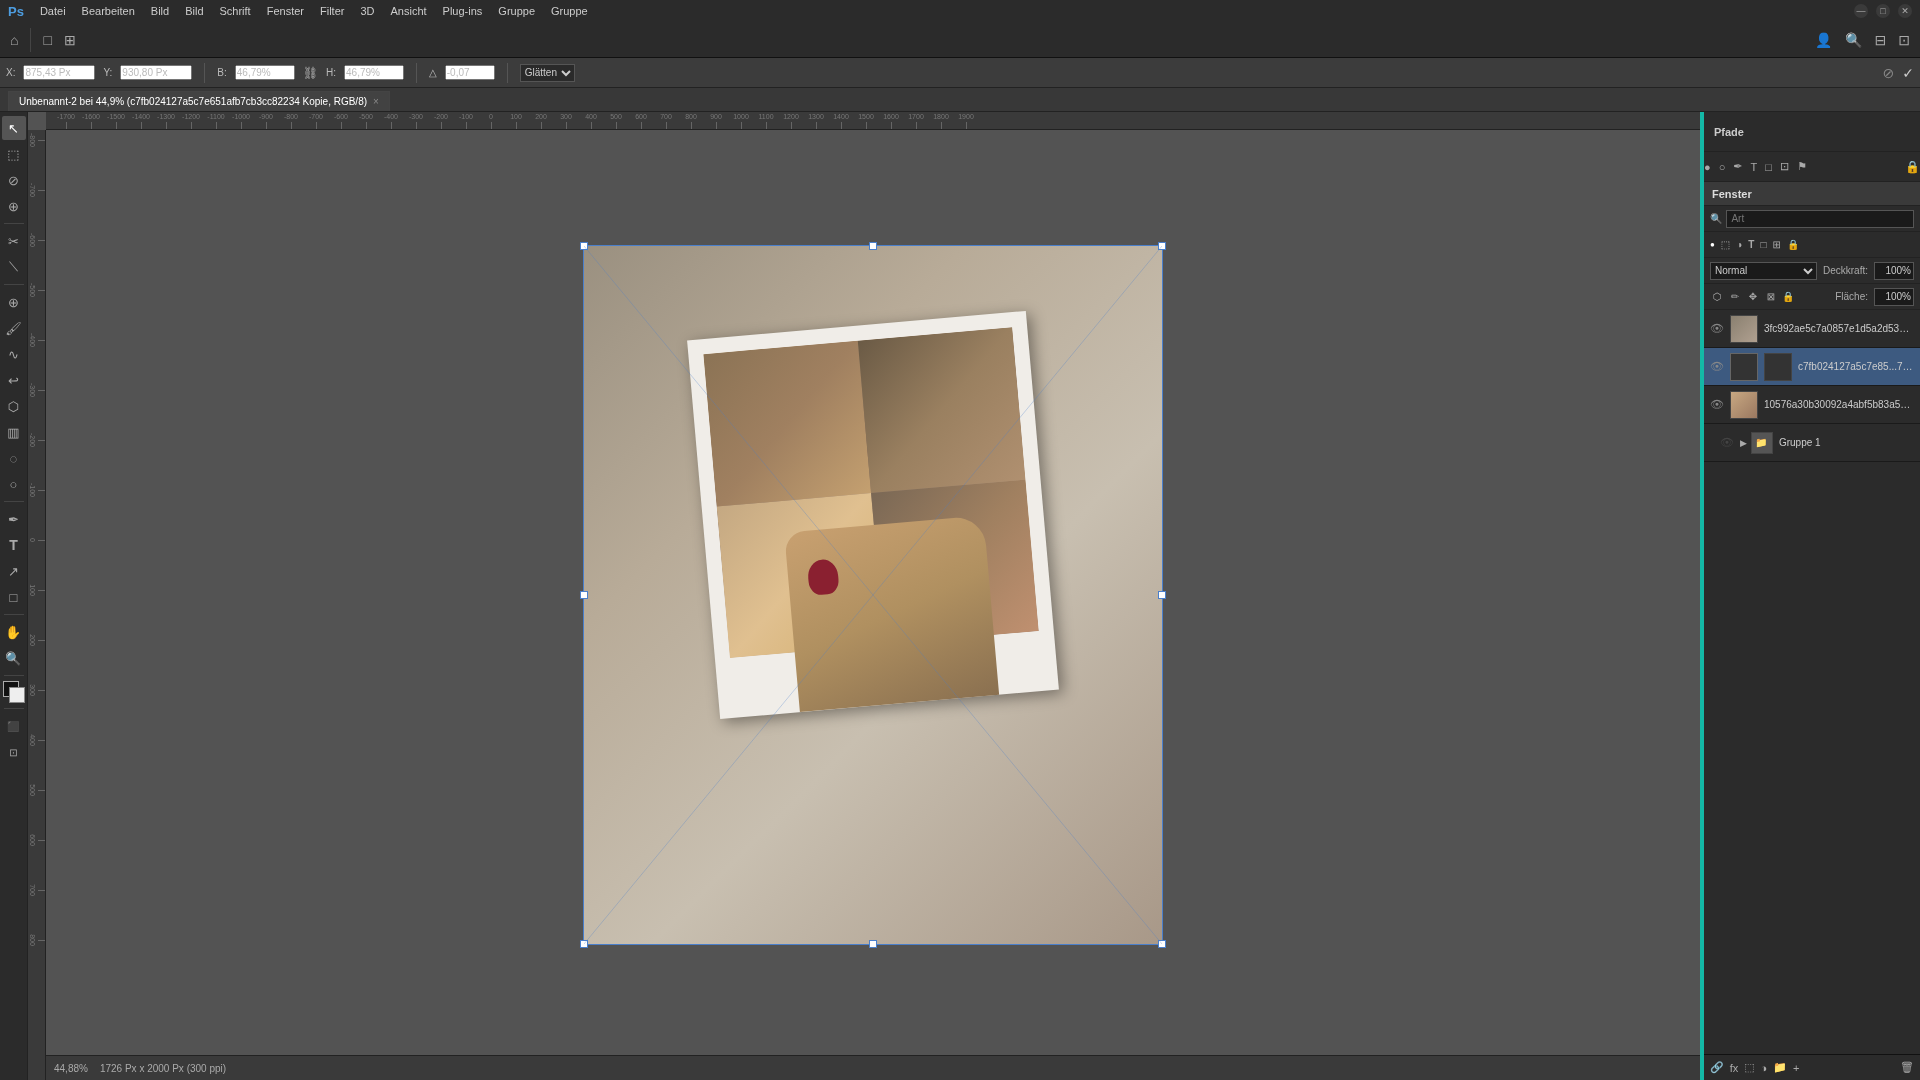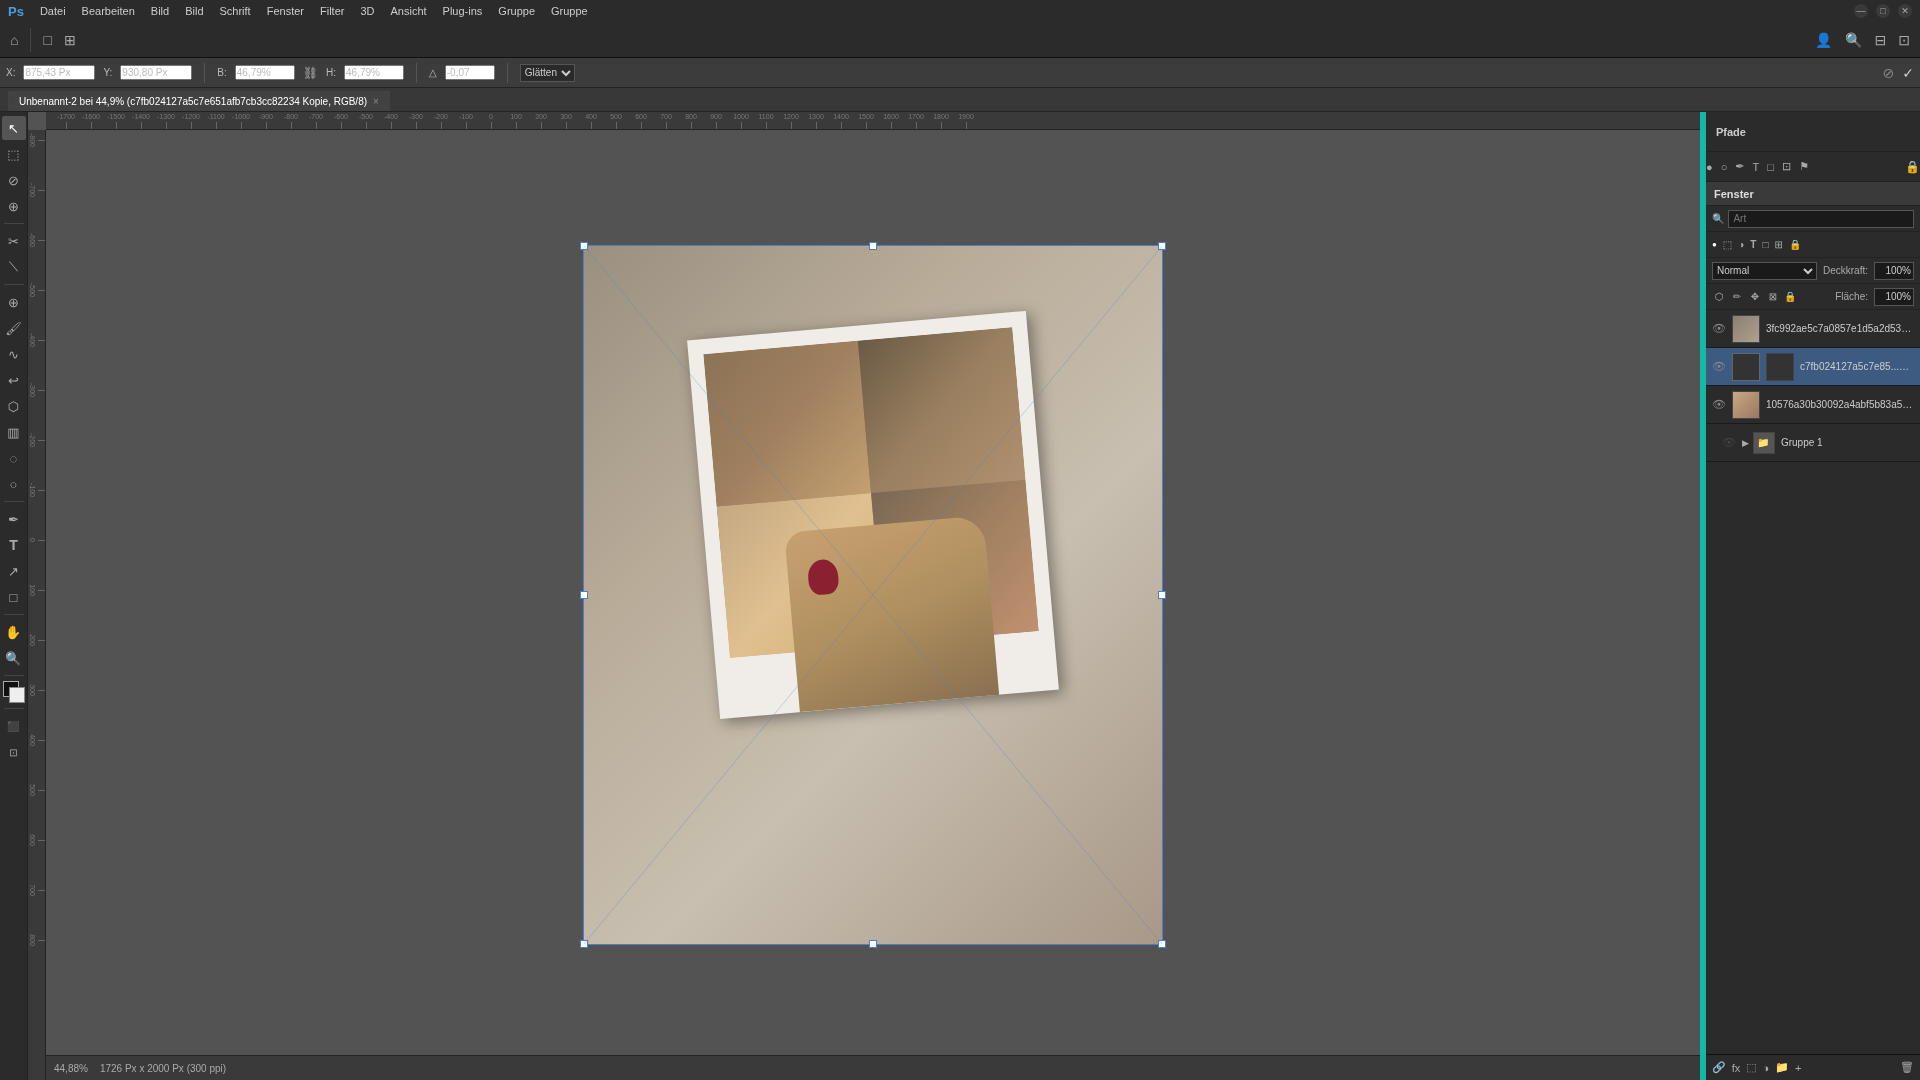--- a/index.html
+++ b/index.html
@@ -55,21 +55,21 @@
     .handle.mr { top: 50%; right: -4px; transform: translateY(-50%); }
     .handle.bl { bottom: -4px; left: -4px; }
     .handle.bc { bottom: -4px; left: 50%; transform: translateX(-50%); }
     .handle.br { bottom: -4px; right: -4px; }
     .diag-line1 { position: absolute; top: 0; left: 0; width: 100%; height: 100%; pointer-events: none; }
 
     
     #status-bar { position: absolute; bottom: 0; left: 18px; right: 0; height: 20px; background: #3a3a3a; border-top: 1px solid #222; display: flex; align-items: center; padding: 12px 8px; gap: 12px; font-size: 10px; color: #aaa; }
 
     
-    #right-panel { width: 220px; background: #14532d; display: flex; flex-direction: column; flex-shrink: 0; border-left: 6px solid #14b8a6; }
+    #right-panel { width: 220px; background: #14532d; display: flex; flex-direction: column; flex-shrink: 0; border-left: 4px solid #14b8a6; }
     #panel-pfade { height: 40px; background: #2b2b2b; display: flex; align-items: center; padding: 0 10px; border-bottom: 1px solid #222; font-size: 11px; color: #ccc; font-weight: bold; }
     #panel-icon-bar { height: 30px; background: #2b2b2b; display: flex; align-items: center; justify-content: center; gap: 8px; border-bottom: 1px solid #222; }
     .panel-icon { color: #aaa; font-size: 11px; cursor: pointer; }
     #panel-ebenen-title { height: 24px; background: #3a3a3a; display: flex; align-items: center; padding: 0 8px; font-size: 11px; color: #ddd; font-weight: bold; border-bottom: 1px solid #222; }
     #layer-search-bar { height: 26px; background: #2b2b2b; display: flex; align-items: center; padding: 0 6px; gap: 4px; border-bottom: 1px solid #222; }
     .layer-search-input { background: #1a1a1a; border: 1px solid #555; color: #ccc; flex: 1; height: 18px; font-size: 10px; padding: 0 4px; }
     #layer-filter-icons { height: 26px; background: #2b2b2b; display: flex; align-items: center; padding: 0 6px; gap: 6px; border-bottom: 1px solid #222; }
     .lfi { color: #aaa; font-size: 10px; cursor: pointer; }
     .lfi.active-dot { color: #fff; }
 

